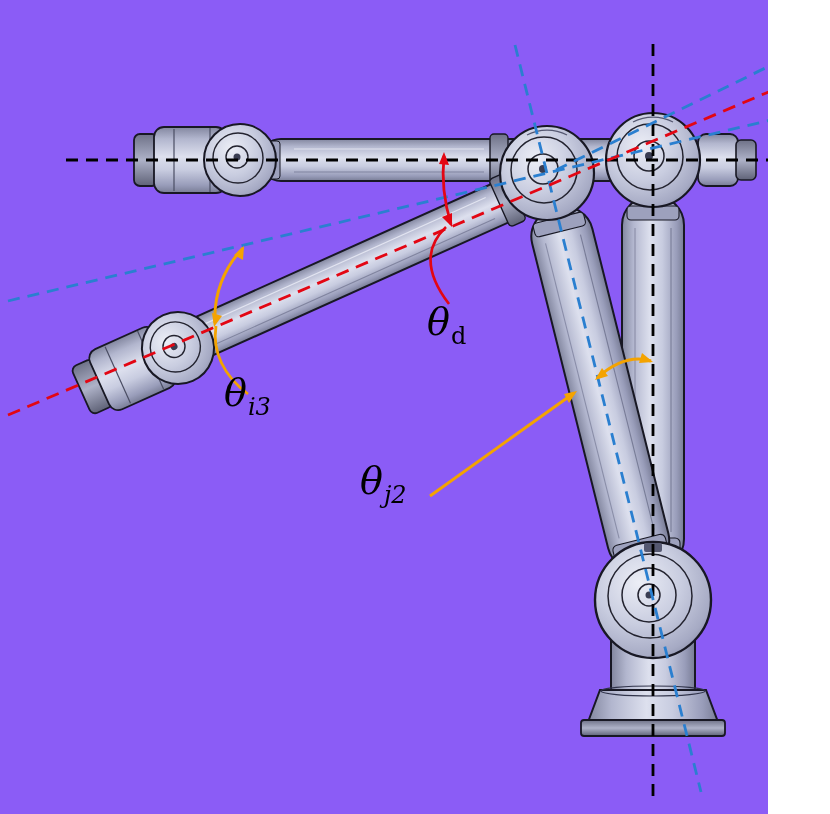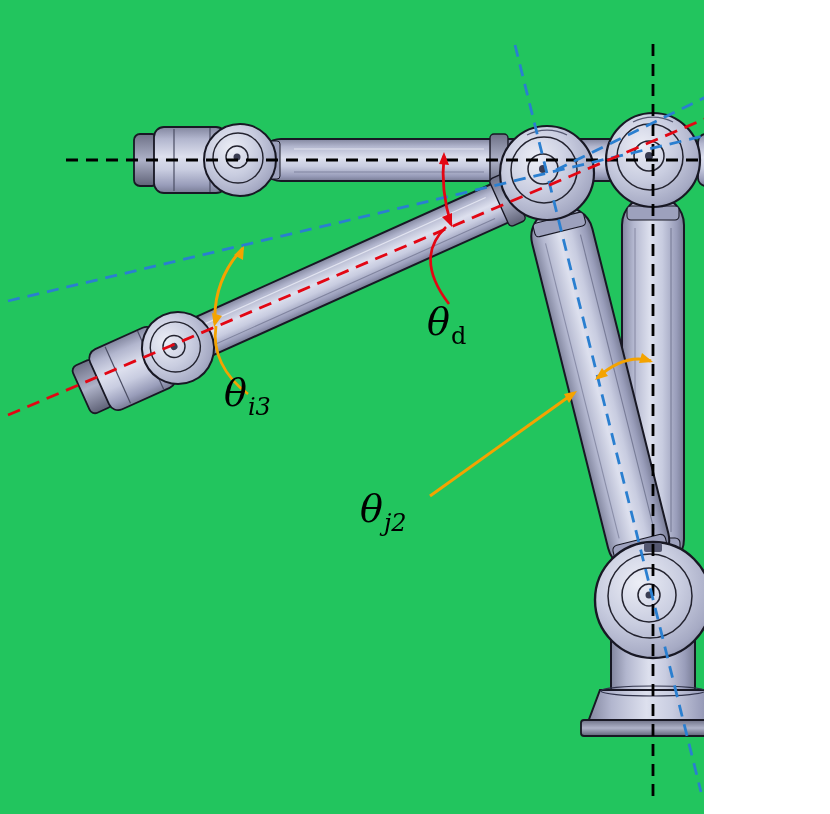--- a/index.html
+++ b/index.html
@@ -1,19 +1,19 @@
 <!DOCTYPE html>
 <html><head>
 <meta charset="utf-8">
 <style>
   html,body{margin:0;padding:0;background:#ffffff;}
   .stage{
     position:relative;
-    width:704px;height:814px;
-    background:#22c55e;
+    width:768px;height:814px;
+    background:#8b5cf6;
     overflow:hidden;
     font-family:"DejaVu Serif", serif;
   }
   .stage svg{position:absolute;left:0;top:0;}
   .lbl{
     position:absolute;
     color:#000000;
     font-family:"DejaVu Serif", serif;
     font-style:italic;
     font-size:38px;
@@ -191,17 +191,17 @@
 </svg>
 
 <div class="lbl" style="left:427px;top:303px">
   <span class="sym">θ</span><span class="sub roman">d</span>
 </div>
 
 <div class="lbl" style="left:224px;top:374px">
   <span class="sym">θ</span><span class="sub">i3</span>
 </div>
 
-<div class="lbl" style="left:360px;top:490px">
+<div class="lbl" style="left:360px;top:462px">
   <span class="sym">θ</span><span class="sub">j2</span>
 </div>
 
 </div>
 
 </body></html>

